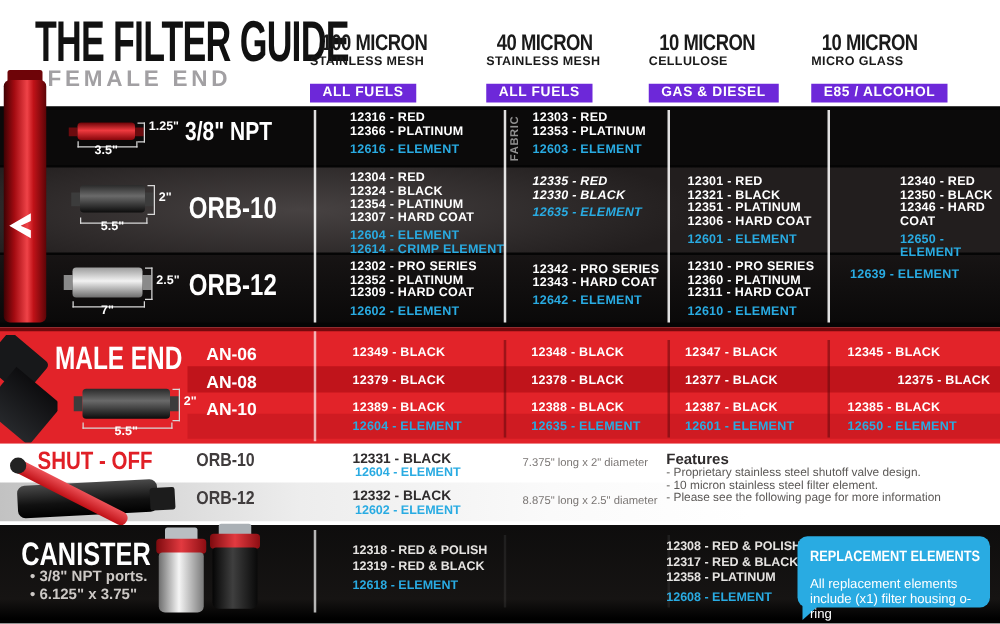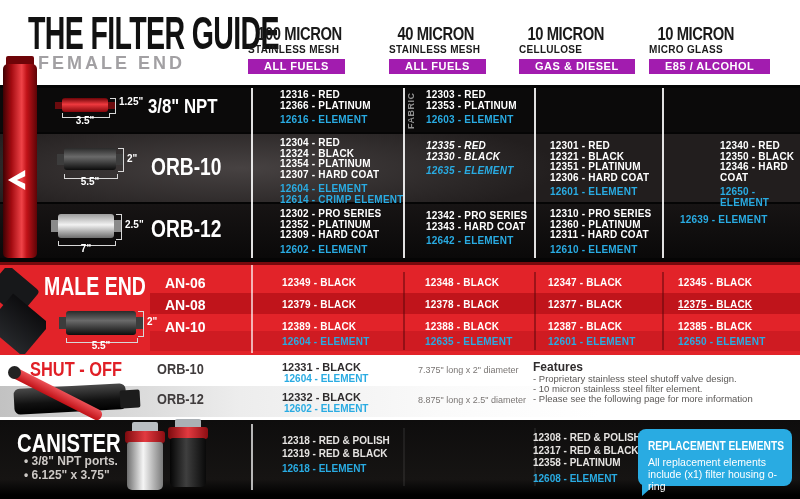--- a/index.html
+++ b/index.html
@@ -7,22 +7,22 @@
          font-family:"Liberation Sans",sans-serif;}
   .abs{position:absolute;}
   .cond{display:inline-block;white-space:nowrap;transform-origin:0 50%;}
   .ctr{transform-origin:50% 50%;}
   
   .title{font-weight:900;font-size:46px;letter-spacing:-1px;color:#111;transform:scaleX(.62);}
   .subtitle{font-weight:bold;font-size:18px;letter-spacing:3px;color:#a2a0a3;}
   .colhead{width:160px;text-align:left;}
   .micron{font-size:18px;font-weight:900;letter-spacing:-.5px;color:#1a1a1a;transform:scaleX(.82);}
   .media{font-size:10px;font-weight:900;letter-spacing:.3px;color:#1a1a1a;margin-top:-1px;}
-  .fuel{display:inline-block;margin-top:4px;background:#a21caf;color:#fff;font-size:11px;
-        font-weight:900;letter-spacing:.5px;padding:1px 16px 2px;}
+  .fuel{display:inline-block;margin-top:12px;background:#6d28d9;color:#fff;font-size:11px;
+        font-weight:900;letter-spacing:.5px;padding:1px 10px 2px;}
   
   .parts,.elems{white-space:pre-line;font-weight:bold;font-size:10px;line-height:10.5px;letter-spacing:.2px;}
   .parts{color:#ffffff;}
   .elems{color:#29abe2;margin-top:4px;}
   .rowlabel{color:#fff;font-weight:900;}
   .dimlabel{color:#fff;font-size:10px;font-weight:bold;white-space:nowrap;}
   .dimh{border-left:1px solid #d8d8d8;border-right:1px solid #d8d8d8;border-bottom:1px solid #d8d8d8;height:4px;}
   .dimv{border-top:1px solid #d8d8d8;border-bottom:1px solid #d8d8d8;border-right:1px solid #d8d8d8;width:5px;}
   .icon-body{position:absolute;inset:0;border-radius:3px;}
   .red-b{background:linear-gradient(180deg,#6b0307,#ef3a3f 45%,#86060b);}
@@ -210,21 +210,21 @@
   <div class="abs" style="left:165px;top:297px;font-size:14px;font-weight:900;color:#fff;">AN-08</div>
   <div class="abs" style="left:165px;top:319px;font-size:14px;font-weight:900;color:#fff;">AN-10</div>
 
   <div class="mpart" style="left:282px;top:277px;">12349 - BLACK</div>
   <div class="mpart" style="left:425px;top:277px;">12348 - BLACK</div>
   <div class="mpart" style="left:548px;top:277px;">12347 - BLACK</div>
   <div class="mpart" style="left:678px;top:277px;">12345 - BLACK</div>
   <div class="mpart" style="left:282px;top:299px;">12379 - BLACK</div>
   <div class="mpart" style="left:425px;top:299px;">12378 - BLACK</div>
   <div class="mpart" style="left:548px;top:299px;">12377 - BLACK</div>
-  <div class="mpart" style="left:678px;top:299px;text-decoration:underline;">12375 - BLACK</div>
+  <div class="mpart" style="left:718px;top:299px;">12375 - BLACK</div>
   <div class="mpart" style="left:282px;top:321px;">12389 - BLACK</div>
   <div class="mpart" style="left:425px;top:321px;">12388 - BLACK</div>
   <div class="mpart" style="left:548px;top:321px;">12387 - BLACK</div>
   <div class="mpart" style="left:678px;top:321px;">12385 - BLACK</div>
   <div class="melem" style="left:282px;top:336px;">12604 - ELEMENT</div>
   <div class="melem" style="left:425px;top:336px;">12635 - ELEMENT</div>
   <div class="melem" style="left:548px;top:336px;">12601 - ELEMENT</div>
   <div class="melem" style="left:678px;top:336px;">12650 - ELEMENT</div>
 
   <div class="abs" style="left:0;top:355px;width:800px;height:65px;background:#ffffff;"></div>
@@ -281,21 +281,21 @@
     <div class="can-parts">12308 - RED &amp; POLISH
 12317 - RED &amp; BLACK
 12358 - PLATINUM</div>
     <div class="can-elems">12608 - ELEMENT</div>
   </div>
 
   <div class="abs" style="left:642px;top:480px;width:0;height:0;border-top:16px solid #29abe2;border-right:18px solid transparent;"></div>
   <div class="abs" style="left:638px;top:429px;width:154px;height:57px;background:#29abe2;border-radius:8px;">
     <div style="padding:7px 8px 0 10px;">
       <span class="cond" style="font-size:12px;font-weight:900;color:#fff;transform:scaleX(.85);">REPLACEMENT ELEMENTS</span>
-      <div style="white-space:pre-line;font-size:10.5px;line-height:12px;color:#fff;margin-top:2px;">All replacement elements
+      <div style="white-space:pre-line;font-size:10.5px;line-height:12px;color:#fff;margin-top:7px;">All replacement elements
 include (x1) filter housing o-ring</div>
     </div>
   </div>
 
   <div class="vline" style="left:251px;top:88px;width:2px;height:170px;"></div>
   <div class="vline" style="left:403px;top:88px;width:2px;height:170px;"></div>
   <div class="vline" style="left:534px;top:88px;width:2px;height:170px;"></div>
   <div class="vline" style="left:662px;top:88px;width:2px;height:170px;"></div>
   <div class="vline" style="left:251px;top:265px;width:2px;height:88px;opacity:.75;"></div>
   <div class="abs" style="left:403px;top:272px;width:2px;height:78px;background:rgba(90,6,10,.5);"></div>

